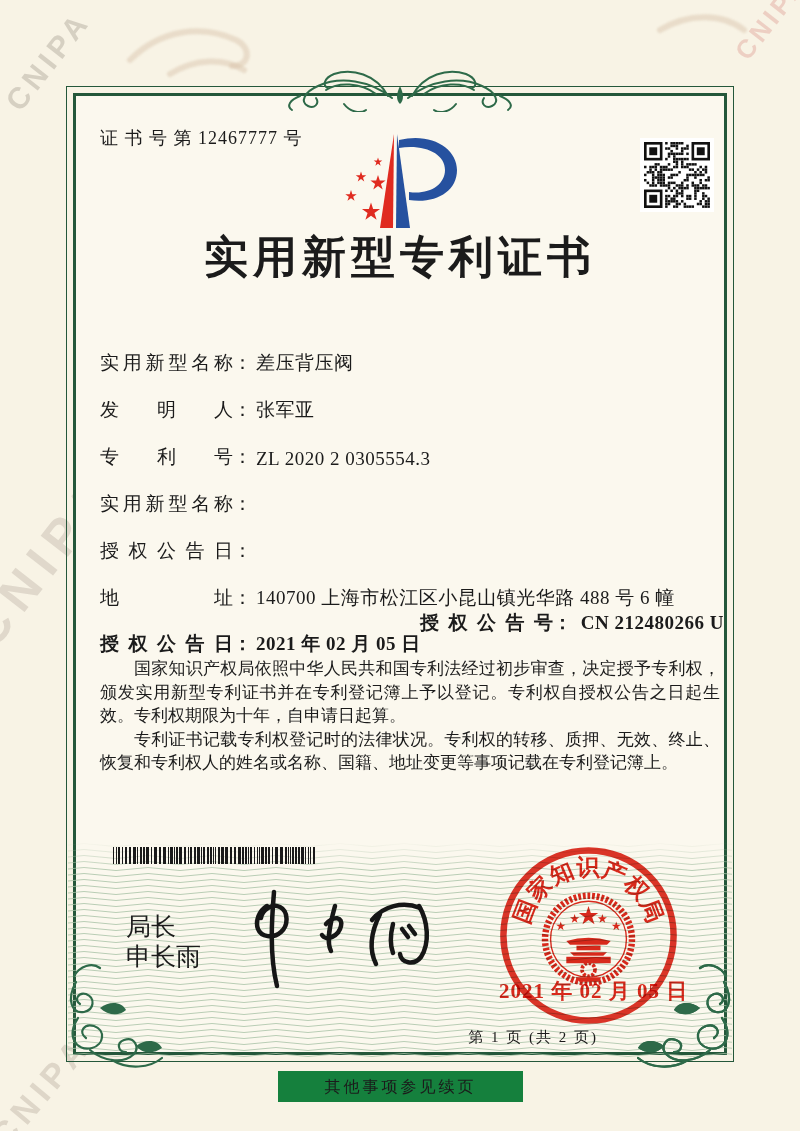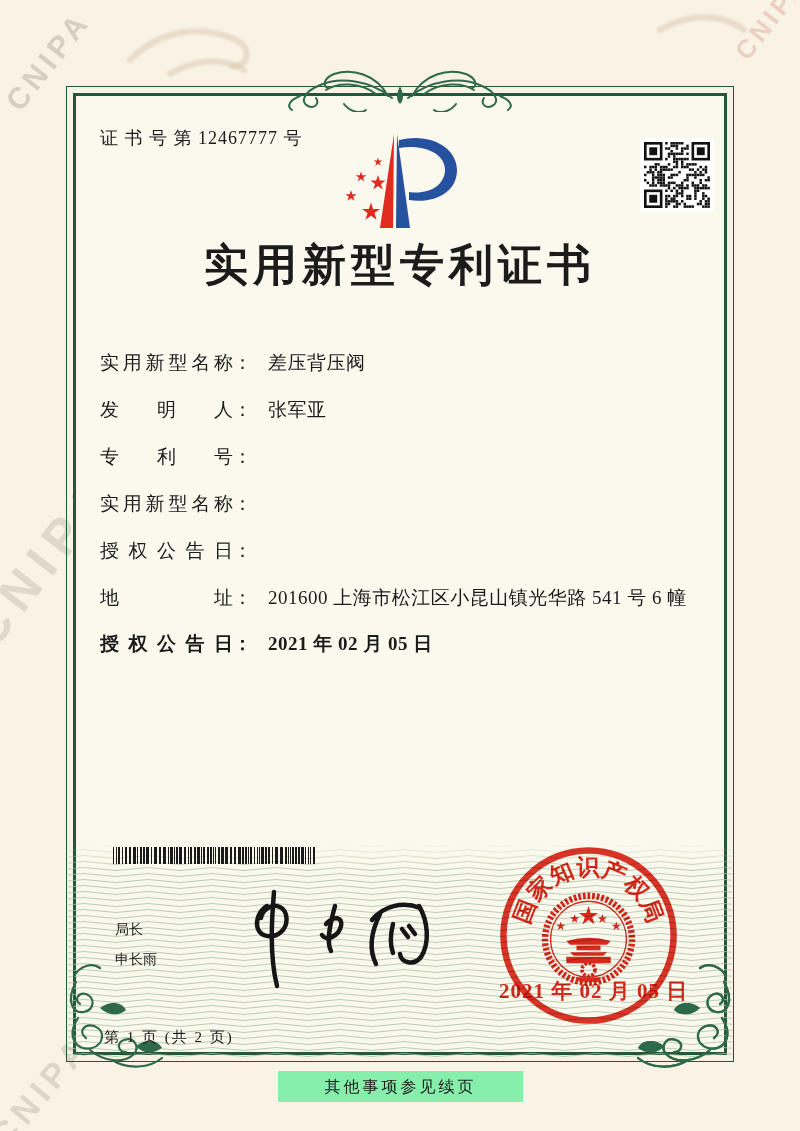--- a/index.html
+++ b/index.html
@@ -24,49 +24,49 @@
   .frame-outer{left:66px;top:86px;width:668px;height:976px;border:1px solid var(--frame-green);box-sizing:border-box;}
   .frame-inner{left:73px;top:93px;width:654px;height:962px;border:3px solid var(--frame-green);
                box-sizing:border-box;background:var(--inner-cream);}
   .waves{left:68px;top:842px;-webkit-mask-image:linear-gradient(180deg,transparent 0,#000 28px);
          mask-image:linear-gradient(180deg,transparent 0,#000 28px);}
   .orn{pointer-events:none;}
   
   .cert-no{left:100px;top:126px;font-size:18px;letter-spacing:1px;}
   .logo{left:333px;top:128px;}
   .qr{left:640px;top:138px;background:#fff;padding:4px;}
-  .title{left:73px;top:236px;width:654px;text-align:center;font-size:44px;font-weight:700;letter-spacing:5px;}
+  .title{left:73px;top:228px;width:654px;text-align:center;font-size:44px;font-weight:700;letter-spacing:5px;}
   
   .fields{left:100px;top:329px;width:620px;font-size:19px;}
   .frow{height:47px;display:flex;align-items:flex-end;}
   .flabel{display:inline-block;width:133px;text-align:justify;text-align-last:justify;}
   .fcolon{display:inline-block;}
-  .fvalue{margin-left:16px;letter-spacing:.5px;}
+  .fvalue{margin-left:4px;letter-spacing:.5px;}
   .grant{left:100px;top:610px;width:640px;font-size:19px;position:absolute;}
   .grant .g2{position:absolute;left:320px;top:0;}
   .grant .frow{position:relative;font-weight:bold;}
   
   .paras{left:100px;top:657px;width:620px;font-size:17px;line-height:23.6px;text-align:justify;}
   .paras p{margin:0;text-indent:2em;}
   
   .barcode{left:113px;top:847px;}
   
-  .signer{left:115px;top:914px;font-family:Liberation Sans, sans-serif;font-size:14px;}
+  .signer{left:126px;top:914px;font-family:Liberation Mono, monospace;font-size:25px;}
   .signer div{height:30px;line-height:30px;}
   .sig{left:222px;top:884px;}
   
   .seal{left:496px;top:843px;mix-blend-mode:multiply;}
   .seal-ring-text{font-size:25px;font-weight:700;letter-spacing:1px;fill:var(--seal-red);
                   font-family:"Liberation Serif",serif;}
   .seal-date{left:499px;top:977px;width:170px;font-size:21px;font-weight:600;color:var(--seal-red);
              letter-spacing:1px;mix-blend-mode:multiply;white-space:nowrap;
              text-shadow:0 0 2px rgba(255,255,255,.8);}
   
-  .page-info{left:66px;top:1028px;width:532px;text-align:left;font-size:15px;letter-spacing:2px;margin-left:38px;}
-  .foot-note{left:278px;top:1071px;width:245px;height:31px;background:#86efac;text-align:center;
+  .page-info{left:66px;top:1028px;width:532px;text-align:right;font-size:15px;letter-spacing:2px;}
+  .foot-note{left:278px;top:1071px;width:245px;height:31px;background:#15803d;text-align:center;
              line-height:31px;font-size:16px;letter-spacing:3px;}
   .faint{pointer-events:none;filter:blur(1.2px);}
 </style>
 </head>
 <body>
 
 <div class="page">
 
   <svg width="0" height="0" style="position:absolute">
     <defs>
@@ -384,44 +384,53 @@
       <span class="fvalue">差压背压阀</span>
     </div>
     <div class="frow">
       <span class="flabel">发明人</span>
         <span class="fcolon">：</span>
       <span class="fvalue">张军亚</span>
     </div>
     <div class="frow">
       <span class="flabel">专利号</span>
         <span class="fcolon">：</span>
+      <span class="fvalue">ZL 2020 2 0305554.3</span>
     </div>
     <div class="frow">
       <span class="flabel">实用新型名称</span>
         <span class="fcolon">：</span>
     </div>
     <div class="frow">
       <span class="flabel">授权公告日</span>
         <span class="fcolon">：</span>
     </div>
     <div class="frow">
       <span class="flabel">地址</span>
         <span class="fcolon">：</span>
-      <span class="fvalue">201600 上海市松江区小昆山镇光华路 541 号 6 幢</span>
+      <span class="fvalue">140700 上海市松江区小昆山镇光华路 488 号 6 幢</span>
     </div>
   </div>
 
   <div class="grant">
     <div class="frow">
       <span class="flabel">授权公告日</span>
         <span class="fcolon">：</span>
       <span class="fvalue">2021 年 02 月 05 日</span>
+      <span class="g2">
+        <span class="flabel">授权公告号</span><span class="fcolon">：</span>
+        <span class="fvalue">CN 212480266 U</span>
+      </span>
     </div>
   </div>
 
+  <div class="abs paras">
+    <p>国家知识产权局依照中华人民共和国专利法经过初步审查，决定授予专利权，颁发实用新型专利证书并在专利登记簿上予以登记。专利权自授权公告之日起生效。专利权期限为十年，自申请日起算。</p>
+    <p>专利证书记载专利权登记时的法律状况。专利权的转移、质押、无效、终止、恢复和专利权人的姓名或名称、国籍、地址变更等事项记载在专利登记簿上。</p>
+  </div>
 
   <svg class="abs barcode" id="barcode" width="205" height="17" viewBox="0 0 205 17">
       <rect x="0" y="0" width="1" height="17" fill="#1a1a1a"></rect>
       <rect x="3" y="0" width="1" height="17" fill="#1a1a1a"></rect>
       <rect x="5" y="0" width="2" height="17" fill="#1a1a1a"></rect>
       <rect x="9" y="0" width="1" height="17" fill="#1a1a1a"></rect>
       <rect x="12" y="0" width="2" height="17" fill="#1a1a1a"></rect>
       <rect x="16" y="0" width="2" height="17" fill="#1a1a1a"></rect>
       <rect x="20" y="0" width="3" height="17" fill="#1a1a1a"></rect>
       <rect x="24" y="0" width="1" height="17" fill="#1a1a1a"></rect>

